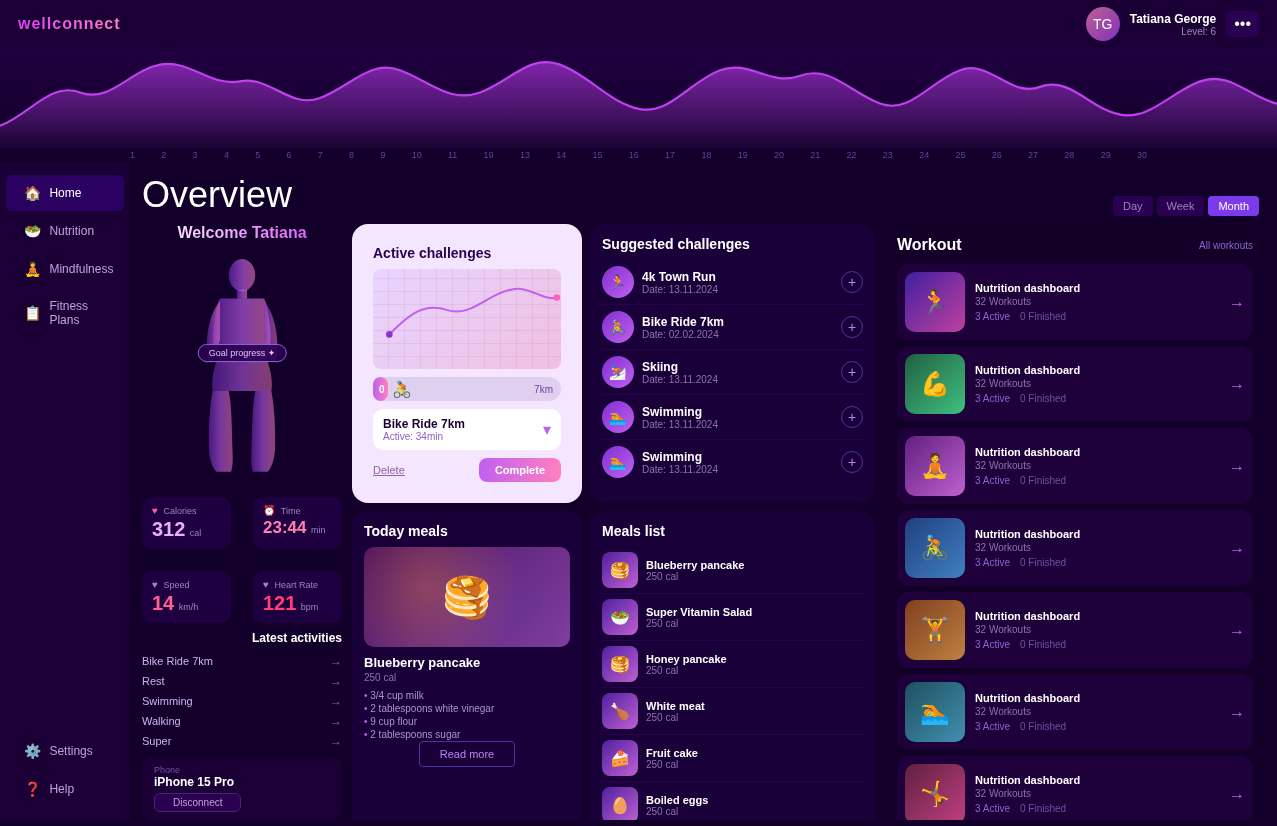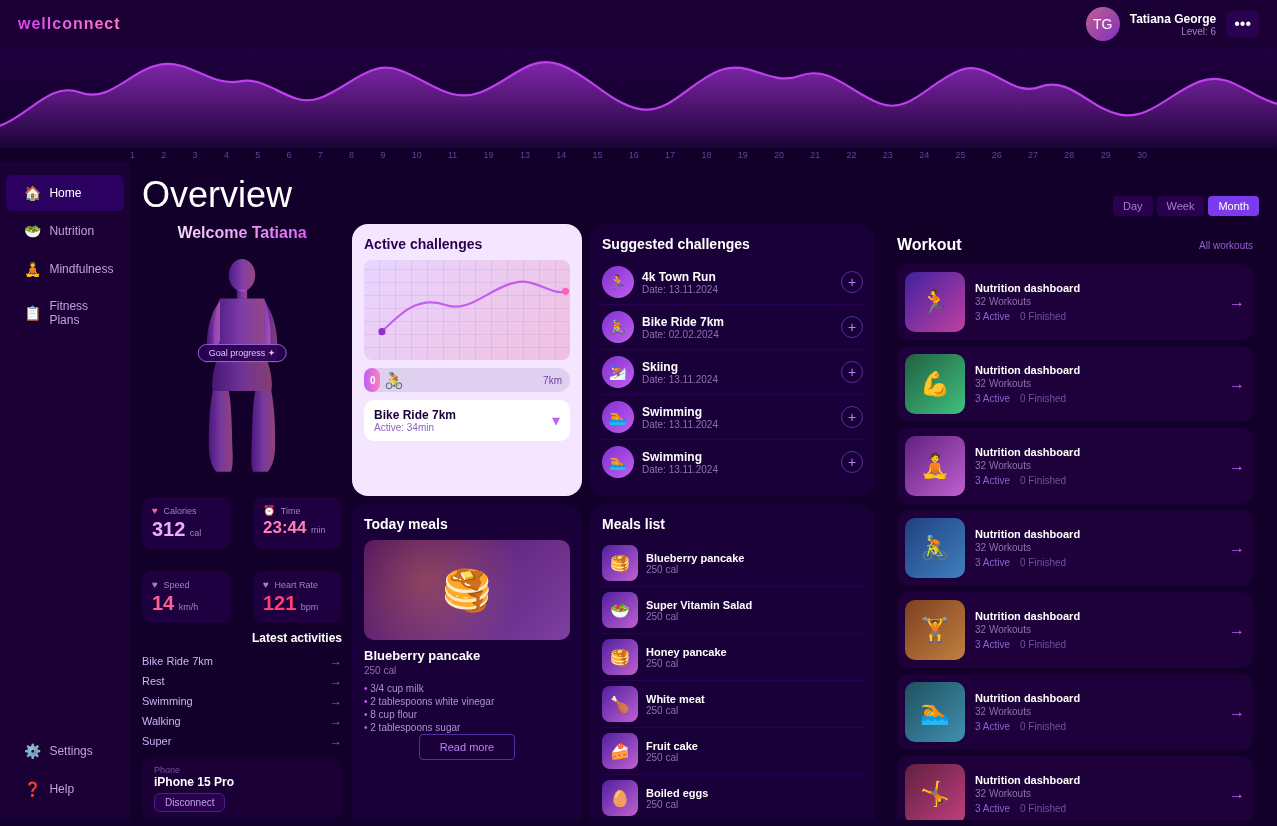--- a/index.html
+++ b/index.html
@@ -205,39 +205,39 @@
       margin-top: 6px;
       font-size: 10px;
     }
     .phone-label { color: #7050a0; font-size: 9px; }
     .phone-name { font-size: 12px; font-weight: 600; margin-bottom: 4px; }
     .disconnect-btn {
       background: #2a0050;
       border: 1px solid #4a2080;
       color: #c0a0e0;
       border-radius: 6px;
-      padding: 3px 10px;
+      padding: 3px 18px;
       font-size: 10px;
       cursor: pointer;
     }
     
     .center-panels {
       flex: 1;
       display: flex;
       flex-direction: column;
       gap: 8px;
       min-width: 0;
     }
     .challenges-row { display: flex; gap: 8px; flex: 1; }
     .meals-row { display: flex; gap: 8px; flex: 1; }
     
     .active-challenges-panel {
       background: #f5e6ff;
       border-radius: 16px;
-      padding: 12px;
+      padding: 21px;
       width: 230px;
       flex-shrink: 0;
       color: #2a0050;
     }
     .panel-title { font-size: 14px; font-weight: 700; margin-bottom: 8px; }
     .map-area {
       height: 100px;
       background: linear-gradient(135deg, #e8d5ff, #f0c0e0);
       border-radius: 8px;
       margin-bottom: 8px;
@@ -708,20 +708,24 @@
               <span style="position:absolute;left:calc(8% + 4px);font-size:16px;z-index:2;">🚴</span>
               <span class="progress-end">7km</span>
             </div>
             <div class="challenge-card">
               <div>
                 <div class="challenge-name">Bike Ride 7km</div>
                 <div class="challenge-status">Active: 34min</div>
               </div>
               <span class="challenge-chevron">▾</span>
             </div>
+            <div class="challenge-actions">
+              <button class="delete-btn">Delete</button>
+              <button class="complete-btn">Complete</button>
+            </div>
           </div>
 
           <div class="suggested-panel">
             <div class="panel-title">Suggested challenges</div>
             <div id="suggested-list">
                 <div class="suggested-item">
     <div class="suggested-left">
       <div class="challenge-icon">🏃</div>
       <div>
         <div class="challenge-title">4k Town Run</div>
@@ -780,21 +784,21 @@
             <div class="panel-title">Today meals</div>
             <div class="meal-image">
               <div class="meal-image-overlay"></div>
               <span style="position:relative;z-index:1;font-size:40px;">🥞</span>
             </div>
             <div class="meal-name">Blueberry pancake</div>
             <div class="meal-cal">250 cal</div>
             <div id="ingredients-list">
                 <div class="meal-ingredient">3/4 cup milk</div>
                 <div class="meal-ingredient">2 tablespoons white vinegar</div>
-                <div class="meal-ingredient">8 cup flour</div>
+                <div class="meal-ingredient">9 cup flour</div>
                 <div class="meal-ingredient">2 tablespoons sugar</div>
               </div>
             <button class="read-more-btn">Read more</button>
           </div>
 
           <div class="meals-list-panel">
             <div class="panel-title">Meals list</div>
             <div id="meals-list">
                 <div class="meal-list-item">
     <div class="meal-thumb">🥞</div>

